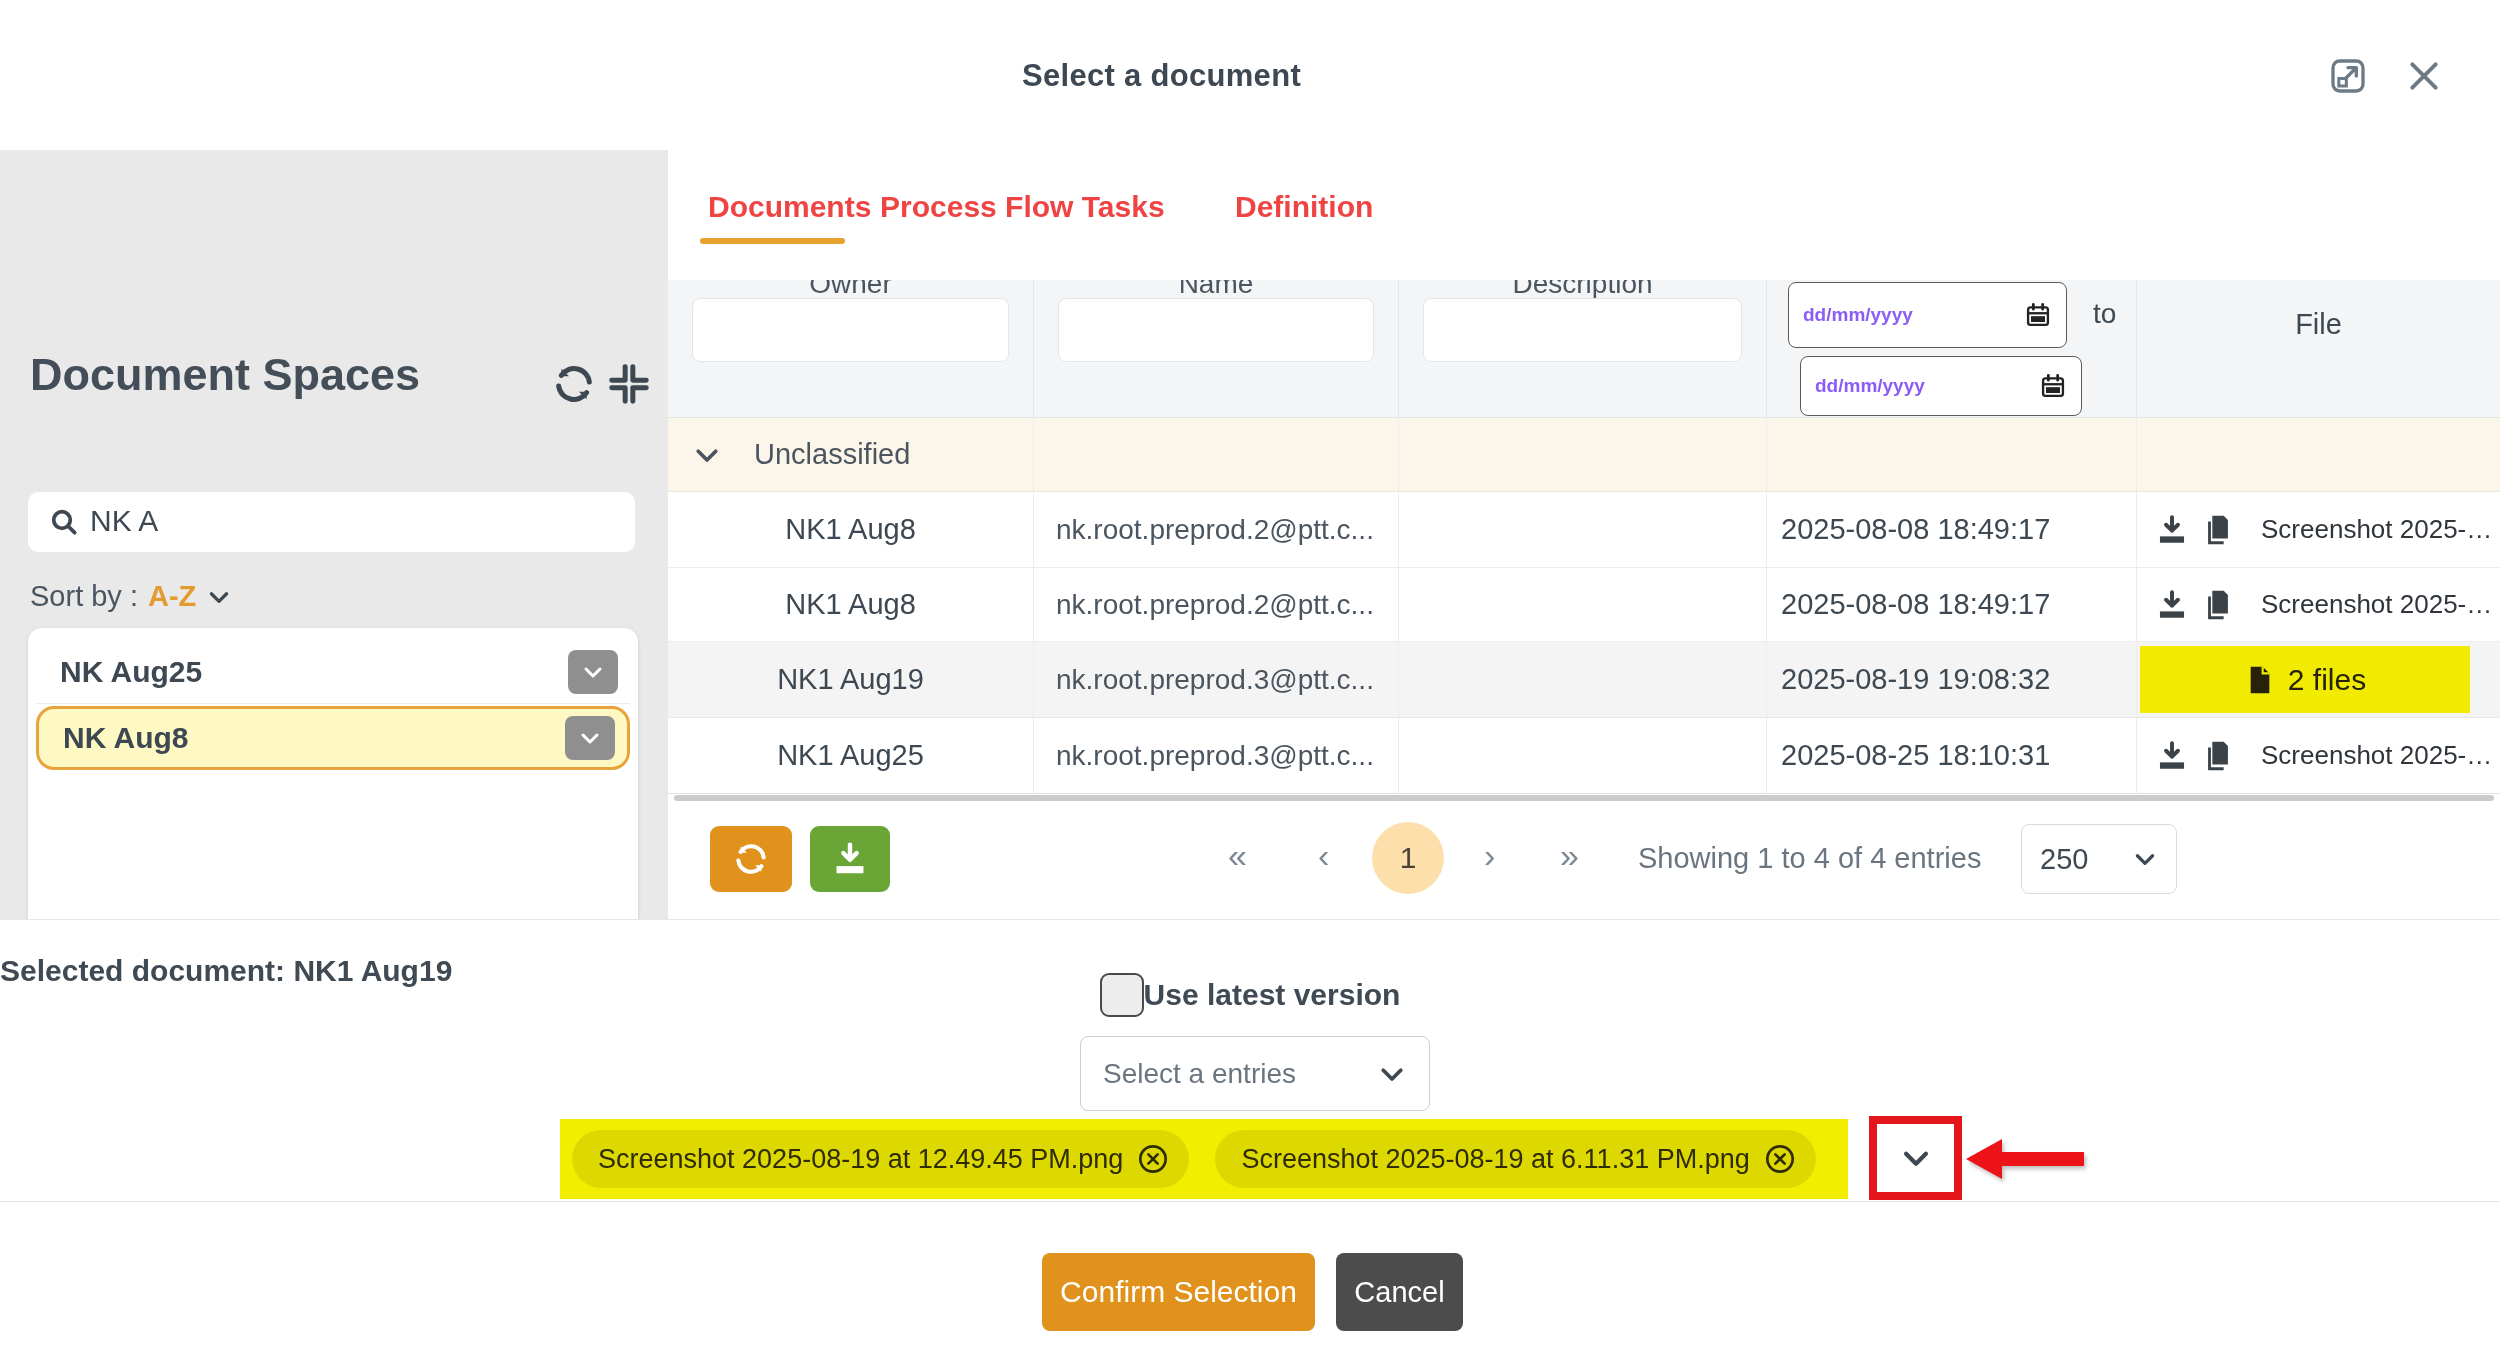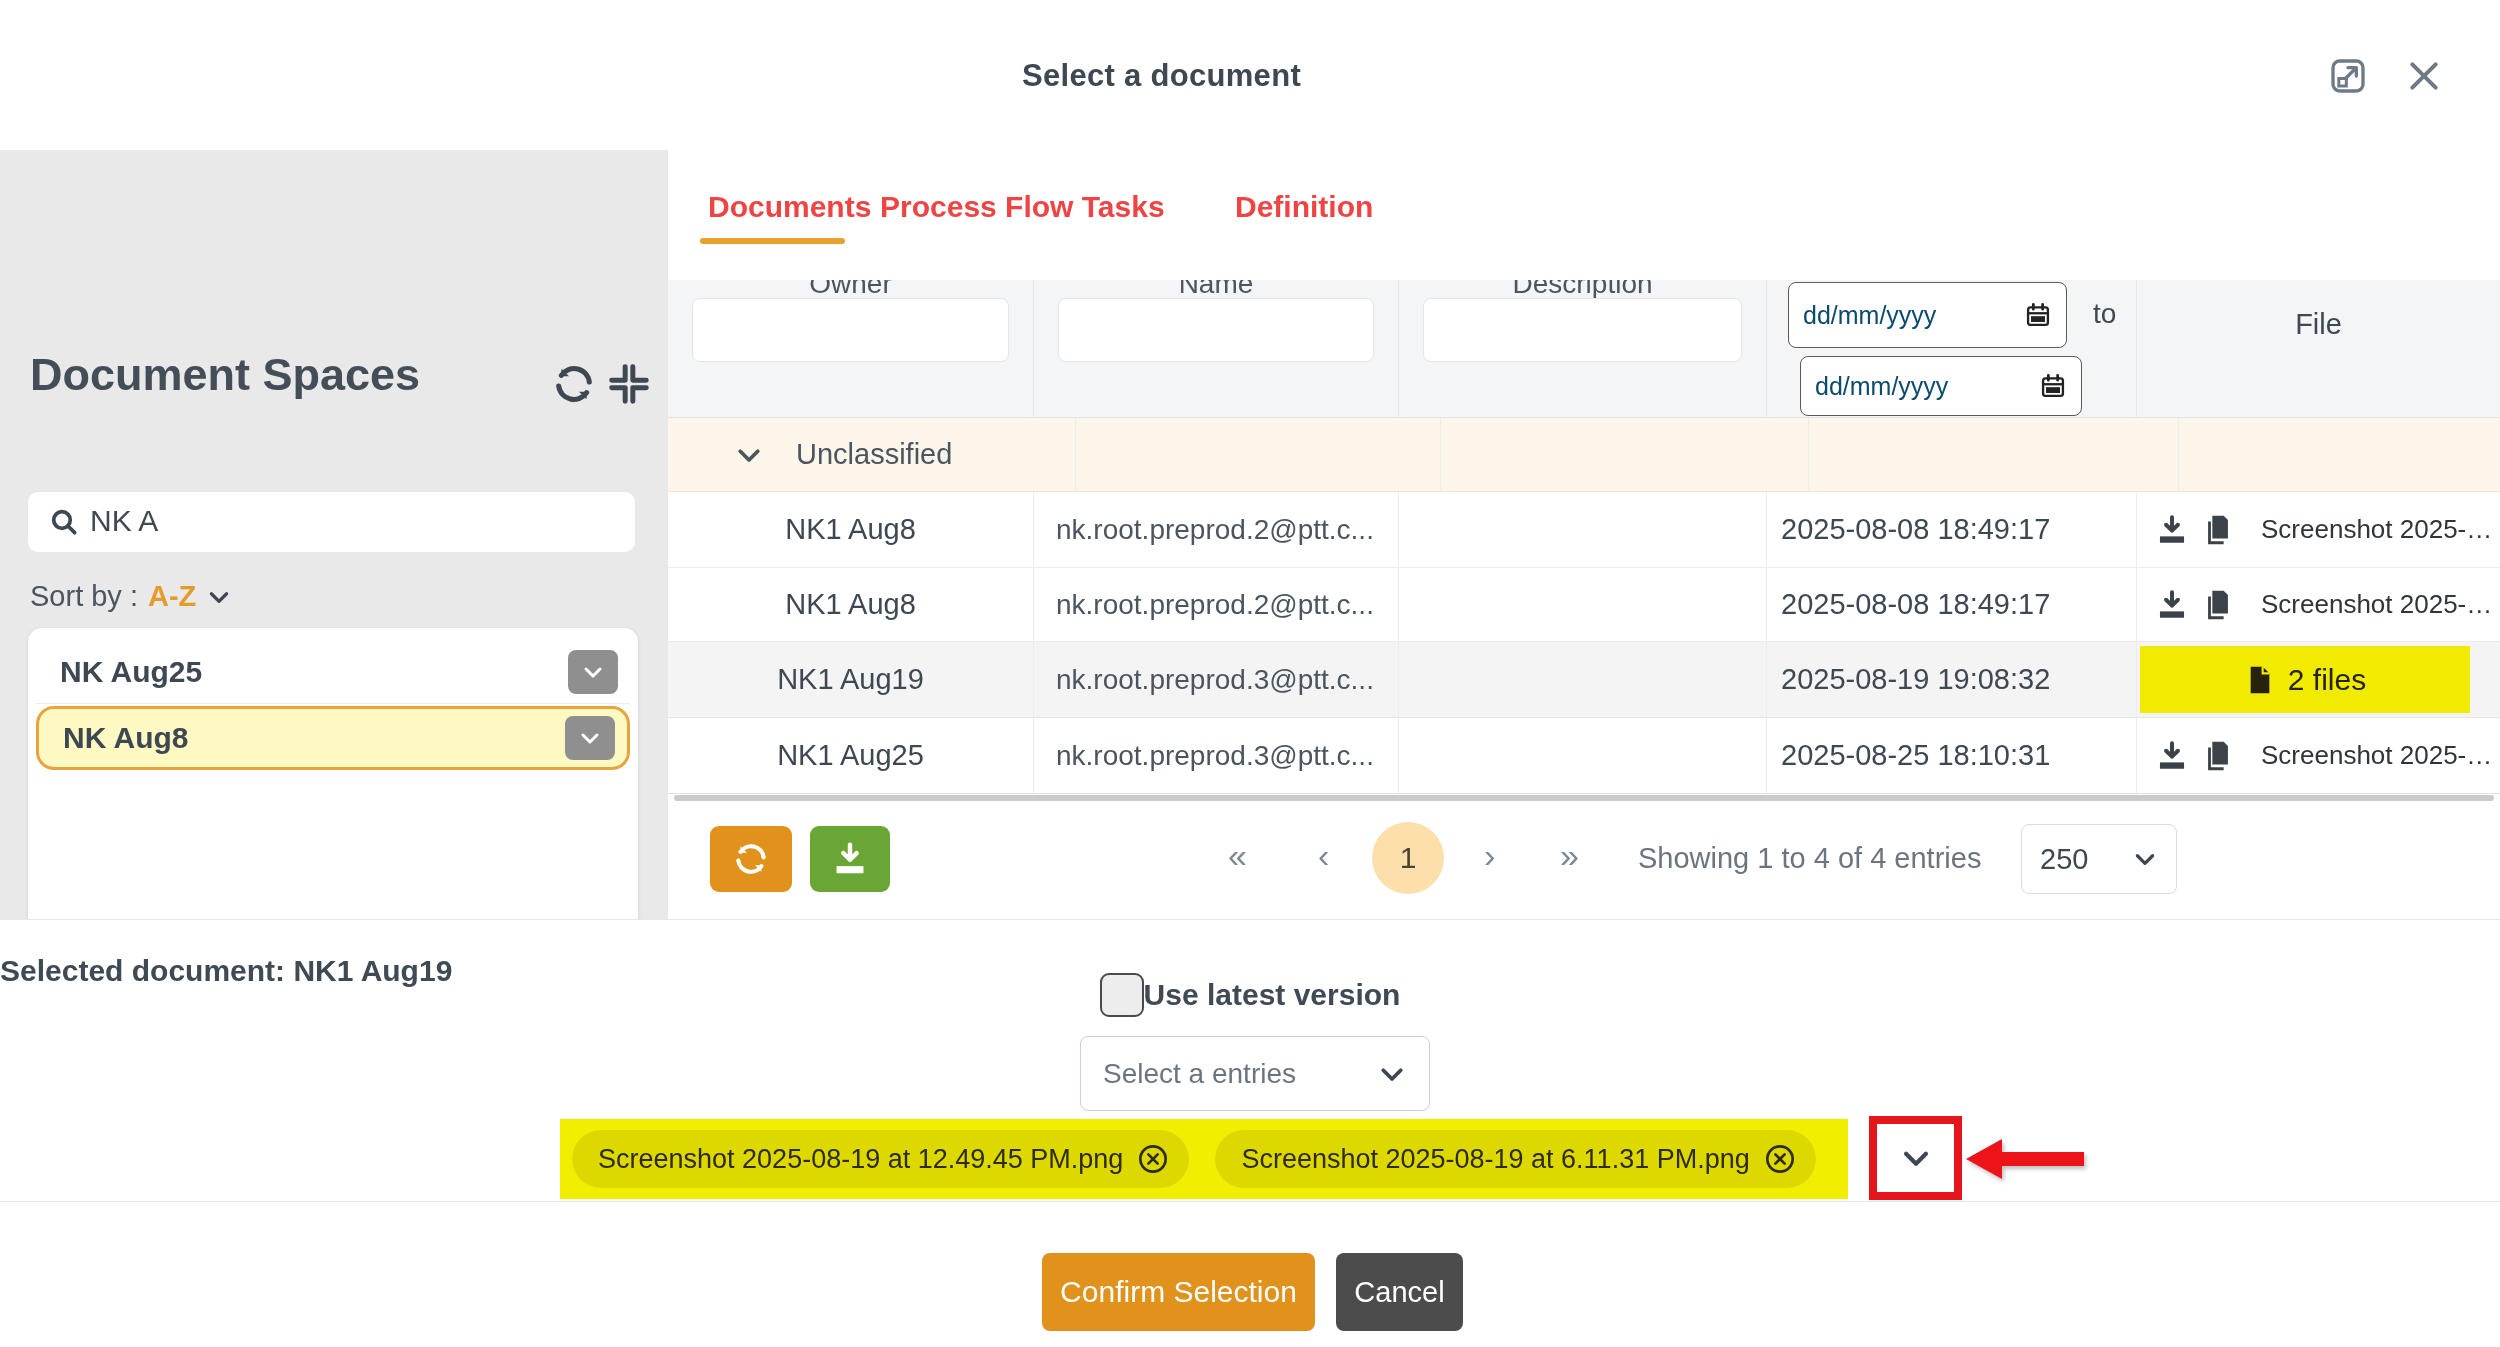--- a/index.html
+++ b/index.html
@@ -44,31 +44,31 @@
   .tab-underline { position:absolute; left:32px; top:88px; width:145px; height:6px; background:#e8a02e; border-radius:3px; }
 
   
   .grid { display:grid; grid-template-columns:366px 365px 368px 370px 363px; }
   .filter-band { position:absolute; left:0; top:130px; width:1832px; height:138px; background:#f4f5f7; overflow:hidden; border-bottom:1px solid #e3e6e9; }
   .fcell { position:relative; border-right:1px solid #e6e9ec; height:138px; }
   .fcell.last { border-right:none; }
   .clip-label { position:absolute; top:-12px; width:100%; text-align:center; font-size:28px; color:#4a5560; }
   .filter-input { position:absolute; left:24px; top:18px; width:calc(100% - 48px); height:64px; background:#fff; border:1px solid #e4e7ea; border-radius:8px; outline:none; font-size:26px; padding:0 14px; font-family:"Liberation Sans",sans-serif; color:#3d4852; }
   .date-box { position:absolute; background:#fff; border:1.5px solid #5a5a5a; border-radius:8px; display:flex; align-items:center; padding:0 14px; gap:10px; cursor:pointer; }
-  .date-box .ph { font-size:25px; color:#0c4a6e; white-space:nowrap; }
+  .date-box .ph { font-size:19px; color:#8b5cf6; white-space:nowrap;font-weight:bold; }
   .date-box svg { width:28px; height:28px; color:#222; margin-left:auto; }
   .date-1 { left:21px; top:2px; width:279px; height:66px; }
   .date-2 { left:33px; top:76px; width:282px; height:60px; }
   .to-label { position:absolute; left:326px; top:18px; font-size:28px; color:#3d4852; }
   .file-header { position:absolute; top:28px; width:100%; text-align:center; font-size:29px; color:#3d4852; }
 
   .trow { position:absolute; left:0; width:1832px; background:#fff; }
   .trow .cell { border-right:1px solid #ededee; height:100%; display:flex; align-items:center; overflow:hidden; }
   .trow .cell.last { border-right:none; }
-  .row-group { top:268px; height:74px; background:#fcf6ea; border-bottom:1px solid #eee7da;padding-left:42px; }
+  .row-group { top:268px; height:74px; background:#fcf6ea; border-bottom:1px solid #eee7da; }
   .row-1 { top:342px; height:76px; border-bottom:1px solid #ececec; }
   .row-2 { top:418px; height:74px; border-bottom:1px solid #ececec; }
   .row-3 { top:492px; height:76px; background:#f4f4f4; border-bottom:1px solid #e6e6e6; }
   .row-4 { top:568px; height:76px; border-bottom:1px solid #e2e2e2; }
   .cell-name { justify-content:center; font-size:29px; color:#3d4852; }
   .cell-owner { padding-left:22px; font-size:28px; color:#4a5560; white-space:nowrap; }
   .cell-date { padding-left:14px; font-size:29px; color:#3d4852; white-space:nowrap; }
   .cell-file { padding-left:18px; gap:12px; white-space:nowrap; }
   .cell-file .fi { width:34px; height:34px; color:#3b4248; flex:0 0 auto; cursor:pointer; }
   .cell-file .fname { margin-left:14px; font-size:26px; color:#2f353b; overflow:hidden; text-overflow:ellipsis; cursor:pointer; }

